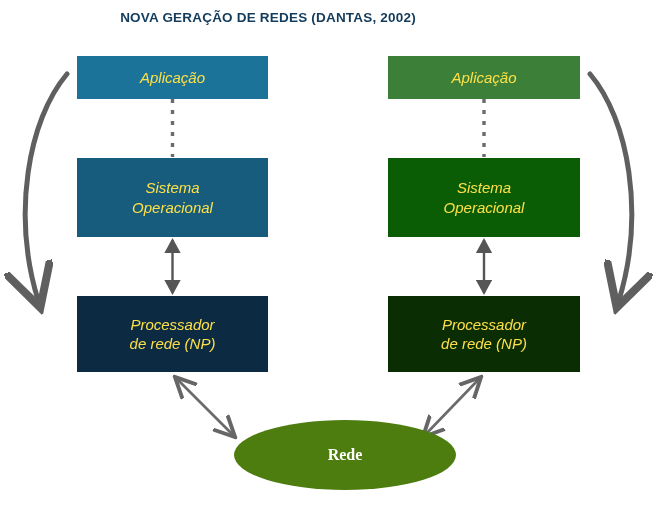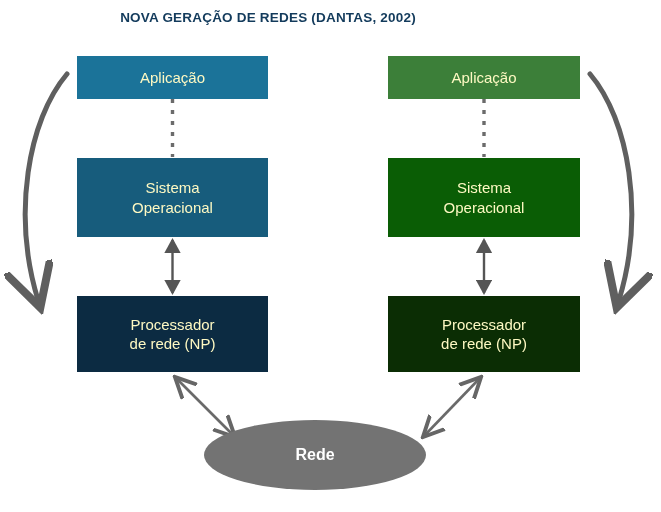--- a/index.html
+++ b/index.html
@@ -28,24 +28,25 @@
     font-weight: bold;
     letter-spacing: 0.2px;
     color: #133b5c;
   }
   .node {
     position: absolute;
     display: flex;
     align-items: center;
     justify-content: center;
     text-align: center;
-    color: #fef9c3;
+    color: #fde047;
     font-size: 15px;
     line-height: 1.28;
     box-sizing: border-box;
+    font-style: italic;
   }
   .ellipse {
     position: absolute;
     display: flex;
     align-items: center;
     justify-content: center;
     border-radius: 50%;
     color: #ffffff;
     font-size: 16px;
     font-weight: bold;
@@ -124,17 +125,17 @@
   <div class="node" style="left:388px; top:158px; width:192px; height:79px; background:#0a5d05; flex-direction:column;">
     <span>Sistema</span>
     <span>Operacional</span>
   </div>
 
   <div class="node" style="left:388px; top:296px; width:192px; height:76px; background:#0b2d04; flex-direction:column;">
     <span>Processador</span>
     <span>de rede (NP)</span>
   </div>
 
-  <div class="ellipse" style="left:204px; top:420px; width:222px; height:70px; background:#737373;">
+  <div class="ellipse" style="left:234px; top:420px; width:222px; height:70px; background:#4d7c0f;font-family:Liberation Serif, serif;">
     <span>Rede</span>
   </div>
 
 </div>
 
 </body></html>

